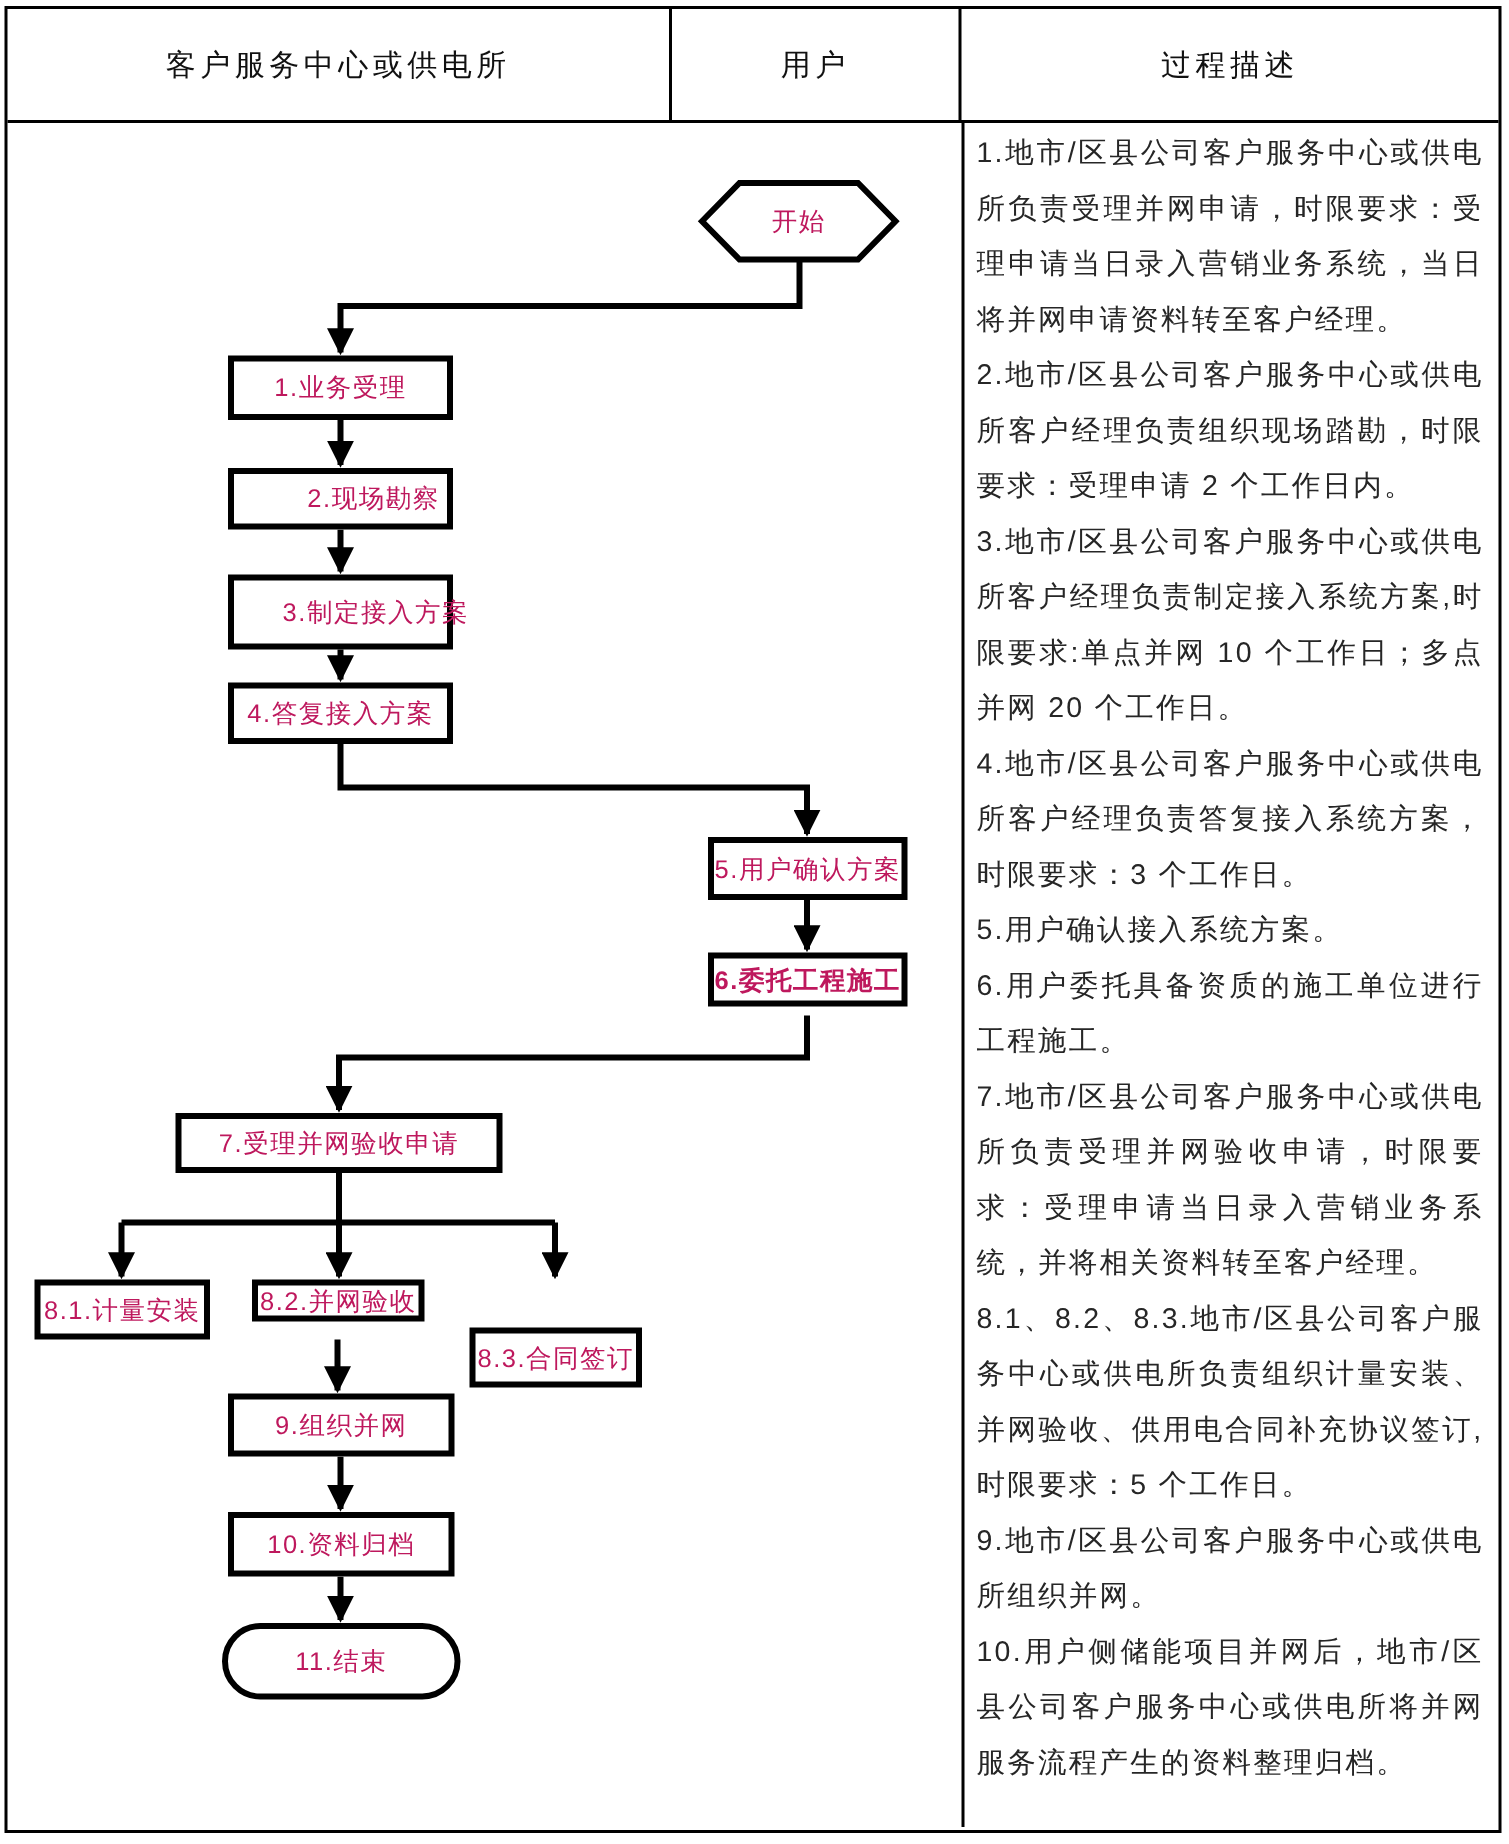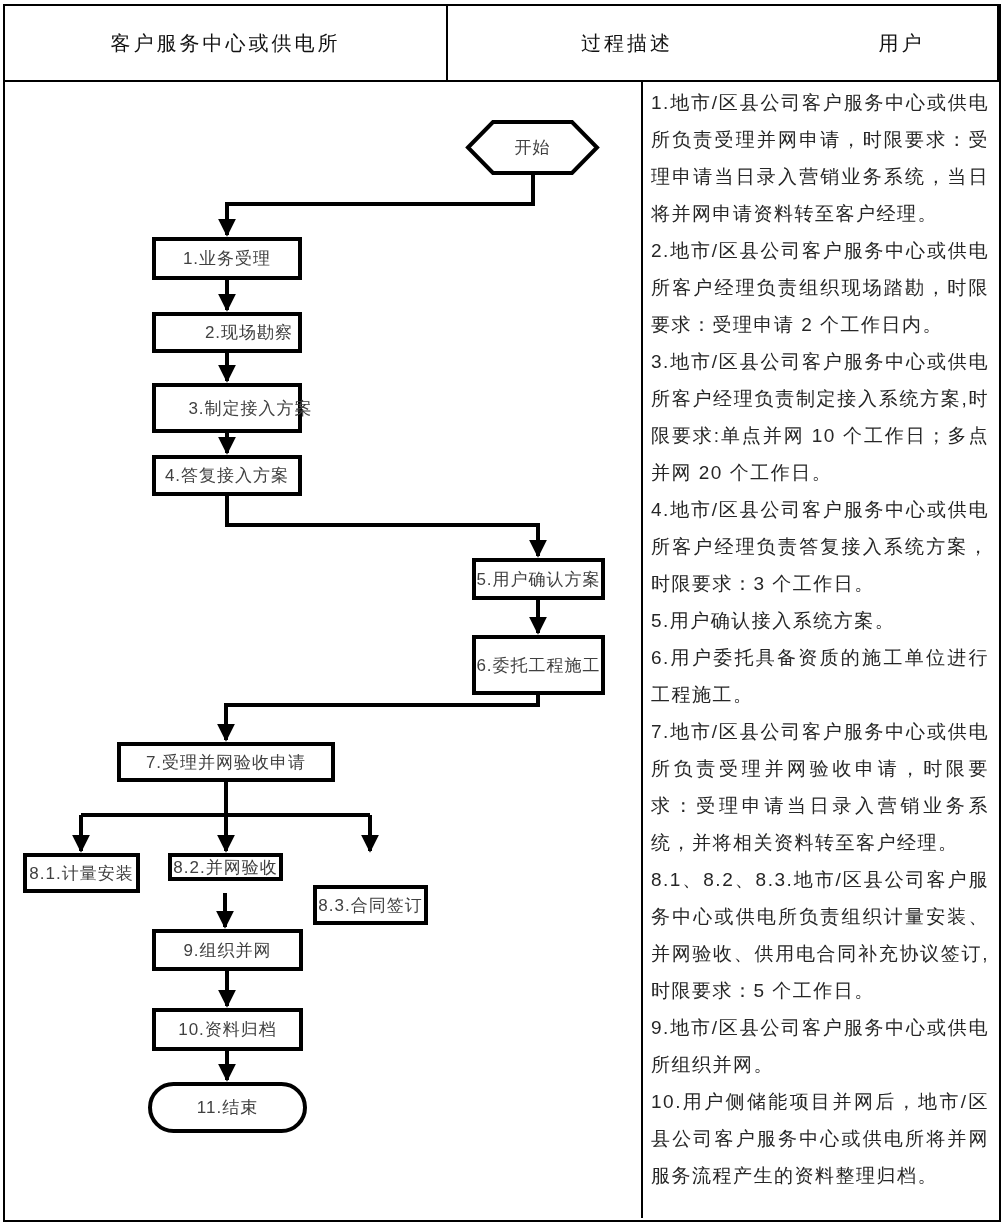--- a/index.html
+++ b/index.html
@@ -22,45 +22,45 @@
   .bodyrow { display:flex; height:1136px; }
   .flow { position:relative; width:638px; border-right:2px solid #000; }
   .desc { flex:1; padding:2px 10px 0 8px; }
   .desc p { font-size:19px; line-height:37px; letter-spacing:1.5px;
             text-align:justify; color:#262626; }
 
   .connectors { position:absolute; left:0; top:0; }
 
   .node { position:absolute; display:flex; align-items:center; justify-content:center;
           border:4px solid #000; background:#fff; font-size:17px; letter-spacing:1px;
-          white-space:nowrap; color:#404040; }
+          white-space:nowrap; color:#be185d; }
   #n-start { left:463px; top:40px; width:129px; height:51px; border:none; background:transparent; }
   #n1  { left:147px; top:155px;  width:150px; height:43px; }
   #n2  { left:147px; top:230px;  width:150px; height:41px;padding-left:44px; }
   #n3  { left:147px; top:301px;  width:150px; height:50px;padding-left:47px; }
   #n4  { left:147px; top:373px;  width:150px; height:41px; }
   #n5  { left:467px; top:476px;  width:133px; height:42px; }
-  #n6  { left:467px; top:553px;  width:133px; height:60px; }
+  #n6  { left:467px; top:553px;  width:133px; height:36px;font-weight:bold; }
   #n7  { left:112px; top:660px;  width:218px; height:40px; }
   #n81 { left:18px;  top:771px;  width:117px; height:40px; }
   #n82 { left:163px; top:771px;  width:115px; height:28px; }
   #n83 { left:308px; top:771px;  width:115px; height:40px;margin-top:32px; }
   #n9  { left:147px; top:847px;  width:151px; height:42px; }
   #n10 { left:147px; top:926px;  width:151px; height:43px; }
   #n11 { left:143px; top:1000px; width:159px; height:51px; border-radius:26px; }
 </style>
 </head>
 <body>
 
 <div class="frame">
 
   <div class="header">
     <div class="hcell c1">客户服务中心或供电所</div>
+    <div class="hcell c2">用户</div>
     <div class="hcell c3">过程描述</div>
-    <div class="hcell c2">用户</div>
   </div>
 
   <div class="bodyrow">
 
     <div class="flow">
 
       <svg class="connectors" width="638" height="1136" viewBox="0 0 638 1136">
         <defs>
           <marker id="arw" viewBox="0 0 10 10" refX="9" refY="5" markerWidth="4.5" markerHeight="4.5" orient="auto">
             <path d="M0,0 L10,5 L0,10 z" fill="#000"></path>

